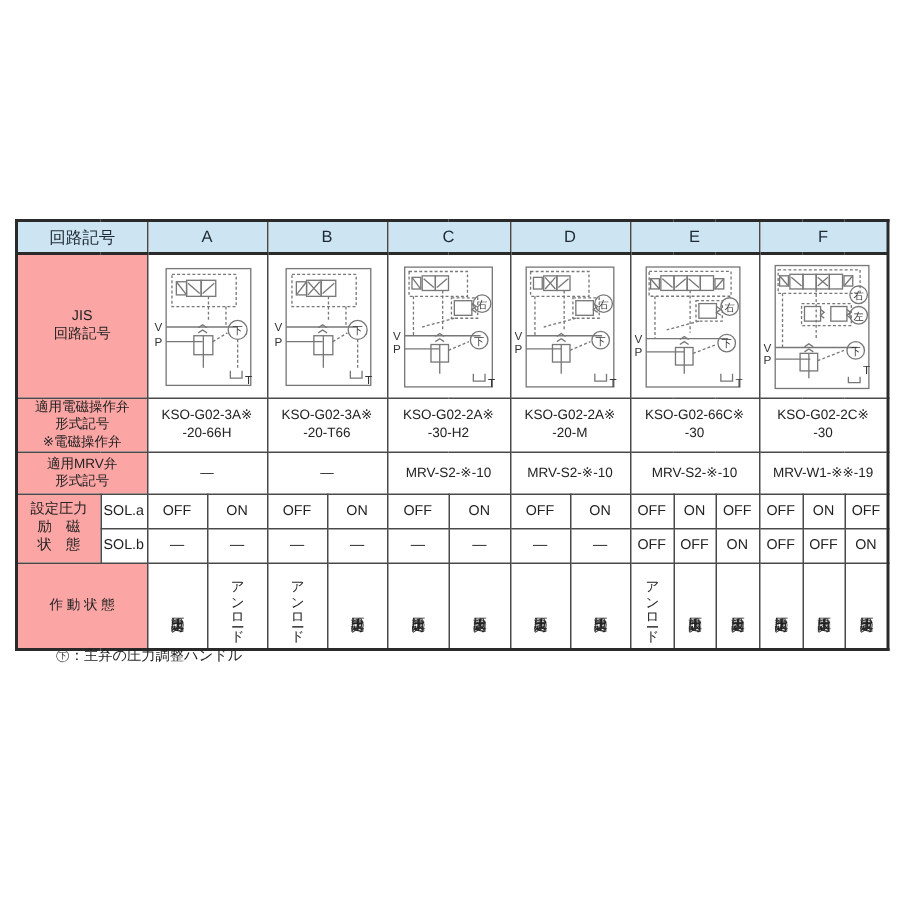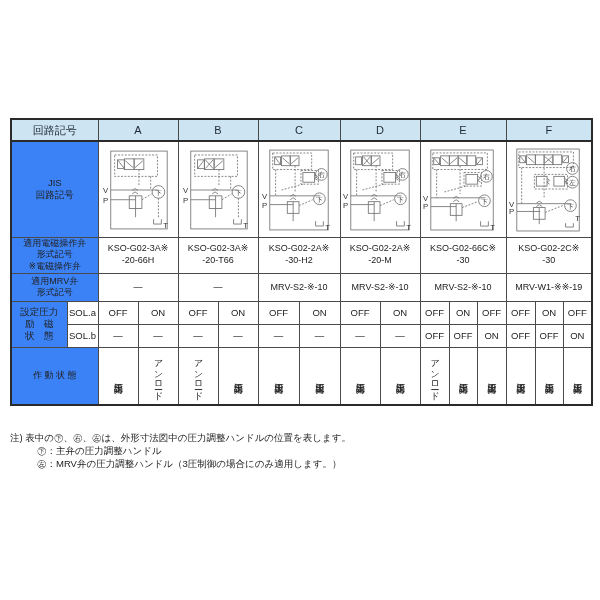--- a/index.html
+++ b/index.html
@@ -1,26 +1,26 @@
 <!DOCTYPE html>
 <html><head>
 <meta charset="utf-8">
 <style>
   *{margin:0;padding:0;box-sizing:border-box}
   html,body{width:600px;height:600px;background:#fff;
     font-family:"Liberation Sans","DejaVu Sans",sans-serif;color:#222}
   body{position:relative;overflow:hidden}
-  .table-wrap{position:absolute;left:10px;top:118px}
+  .table-wrap{position:absolute;left:10px;top:146px}
   table{border-collapse:collapse;table-layout:fixed;border:2px solid #2a2a2a}
   col{padding:0}
   th,td{border:1px solid #4a4a4a;text-align:center;vertical-align:middle;
     padding:0;overflow:hidden;font-weight:normal}
   tr.header-row th{background:#cde4f2;font-size:11px;height:22px;
     border-bottom:2px solid #2a2a2a;color:#1e2a33}
-  .rowlabel{font-size:9.5px;line-height:1.25;color:#222;background:#3b82f6}
+  .rowlabel{font-size:9.5px;line-height:1.25;color:#222;background:#fca5a5}
   .jis-row td{height:96px}
   .kso-row td{height:36px;font-size:9px;line-height:1.3}
   .mrv-row td{height:28px;font-size:9px}
   .sol-row td{height:23px;font-size:9.5px}
   .sol-sub{font-size:9px}
   .action-row td{height:58px;font-size:9px}
   .vert{writing-mode:vertical-rl;display:inline-block;line-height:1;
     letter-spacing:0.5px;margin:auto}
   .diag{display:block;margin:2px auto 0 auto}
   .note{position:absolute;left:10px;top:431px;width:584px;font-size:9.5px;
@@ -392,16 +392,14 @@
     <td><span class="vert">設定圧力㊨</span></td>
     <td><span class="vert">設定圧力㊦</span></td>
     <td><span class="vert">設定圧力㊧</span></td>
     <td><span class="vert">設定圧力㊨</span></td>
   </tr>
 </tbody>
     </table>
 </div>
 
 <div class="note">
-  <div>注) 表中の㊦、㊨、㊧は、外形寸法図中の圧力調整ハンドルの位置を表します。</div>
   <div class="item">㊦：主弁の圧力調整ハンドル</div>
-  <div class="item">㊧：MRV弁の圧力調整ハンドル（3圧制御の場合にのみ適用します。）</div>
 </div>
 
 </body></html>

